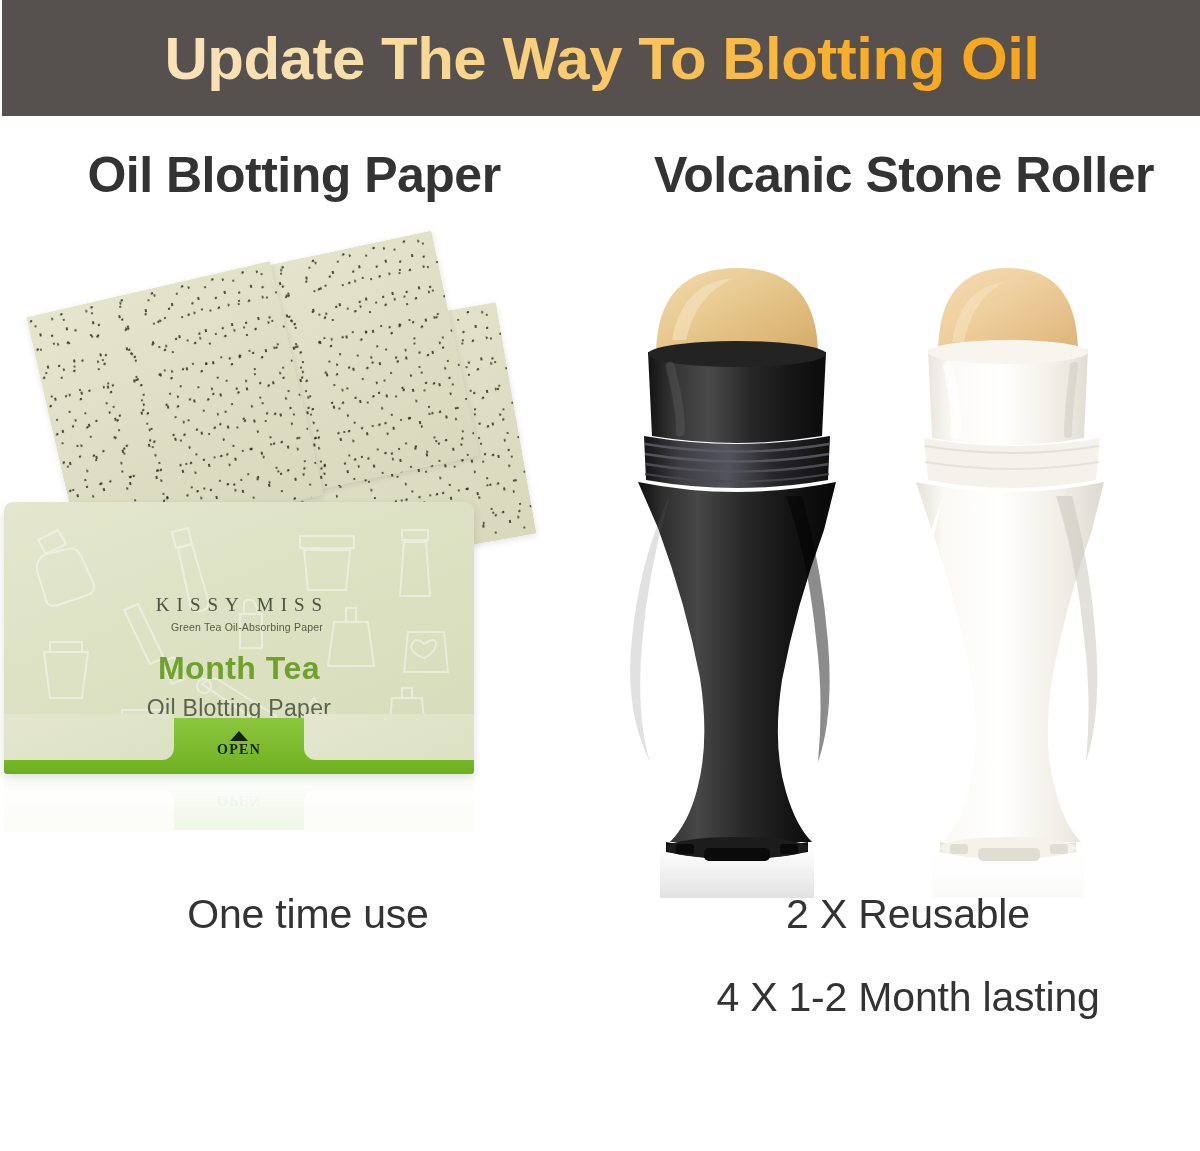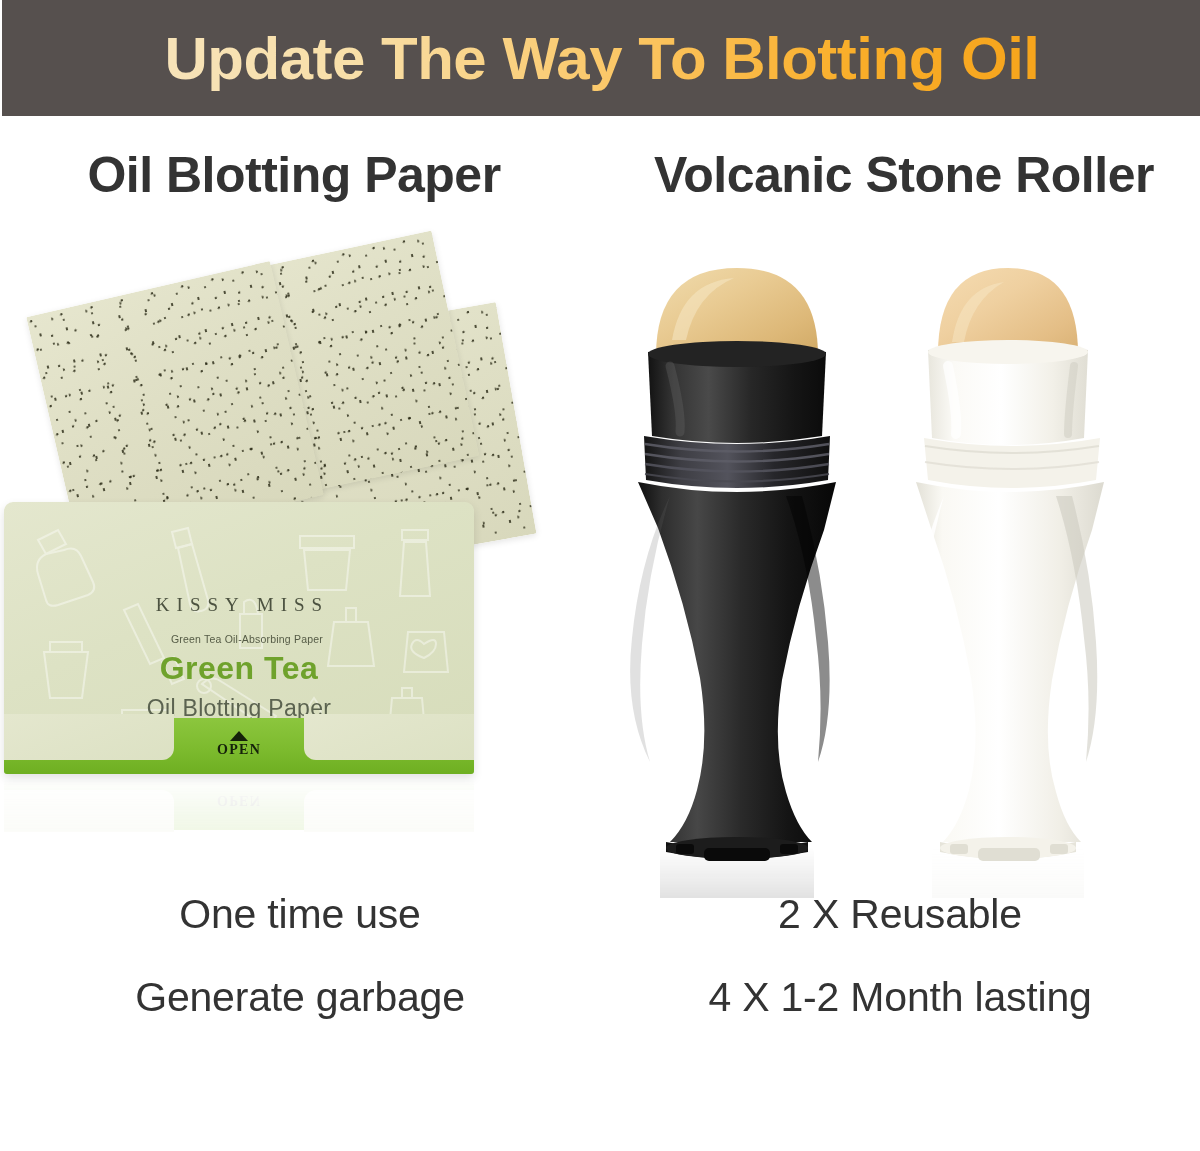--- a/index.html
+++ b/index.html
@@ -136,21 +136,21 @@
   }
   .brand-name {
     font-size: 19px;
     letter-spacing: 7px;
     color: #4C5240;
     font-family: "Liberation Serif", serif;
     font-weight: normal;
     padding-left: 7px;
   }
   .brand-tagline {
-    margin-top: 17px;
+    margin-top: 5px;
     font-size: 10.5px;
     color: #555B46;
     letter-spacing: 0.2px;
     padding-left: 16px;
   }
   .box-product {
     position: absolute;
     left: 0; right: 0;
     top: 148px;
     text-align: center;
@@ -262,21 +262,21 @@
   }
   .refl-white .blob {
     position: absolute; left: 44px; bottom: 0; width: 152px; height: 58px;
     background: linear-gradient(180deg, #d9d7cf 0%, #efeee8 100%);
     border-radius: 0 0 14px 14px;
   }
 
   
   .captions {
     position: absolute;
-    left: 0;
+    left: 8px;
     top: 778px;
     width: 600px;
   }
   .caption-line {
     text-align: center;
     font-size: 41px;
     color: #333333;
     line-height: 1.0;
     margin-bottom: 42px;
     white-space: nowrap;
@@ -353,21 +353,21 @@
                 </g>
               </svg>
             </div>
 
             <div class="box-brand">
               <div class="brand-name">KISSY MISS</div>
               <div class="brand-tagline">Green Tea Oil-Absorbing Paper</div>
             </div>
 
             <div class="box-product">
-              <div class="product-green">Green Tea</div>
+              <div class="product-green">Month Tea</div>
               <div class="product-sub">Oil Blotting Paper</div>
             </div>
 
             <div class="box-strip"></div>
             <div class="box-flap box-flap-l"></div>
             <div class="box-flap box-flap-r"></div>
             <div class="open-label">
               <span class="open-arrow"></span>
               <span>OPEN</span>
             </div>
@@ -377,21 +377,20 @@
         <div class="box-reflection">
           <div class="r-strip"></div>
           <div class="r-flap r-flap-l"></div>
           <div class="r-flap r-flap-r"></div>
           <div class="r-open">OPEN</div>
         </div>
       </div>
 
       <div class="captions">
         <div class="caption-line">One time use</div>
-        <div class="caption-line">Generate garbage</div>
       </div>
     </div>
 
     <div class="col col-right">
 
       <div class="col-heading">Volcanic Stone Roller</div>
 
       <div class="stage">
 
         <div class="roller-reflection refl-black">

